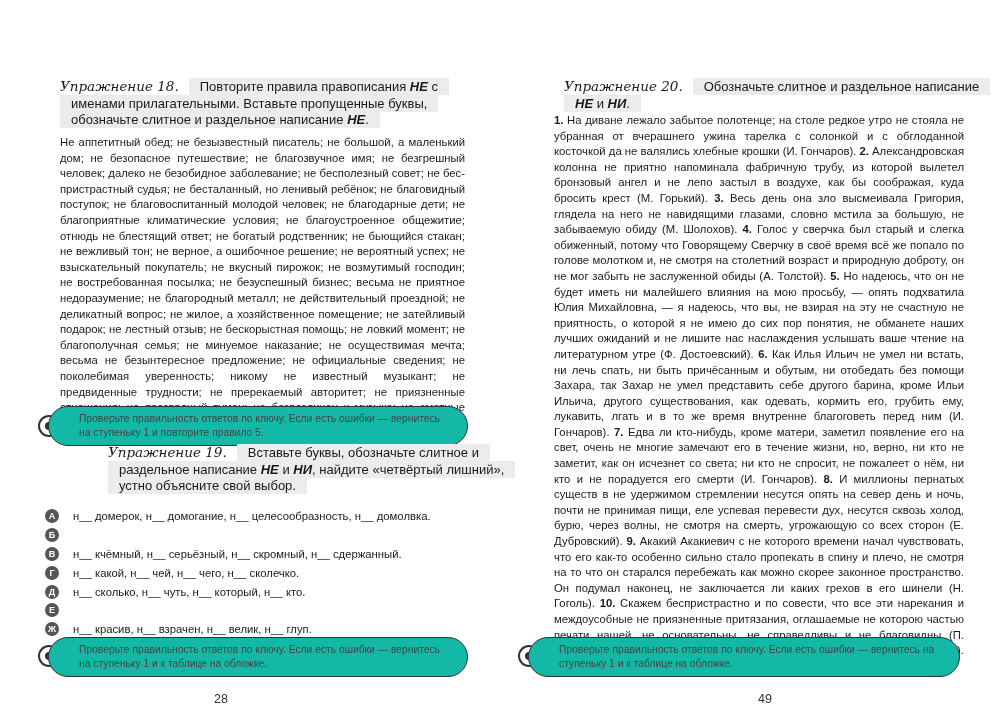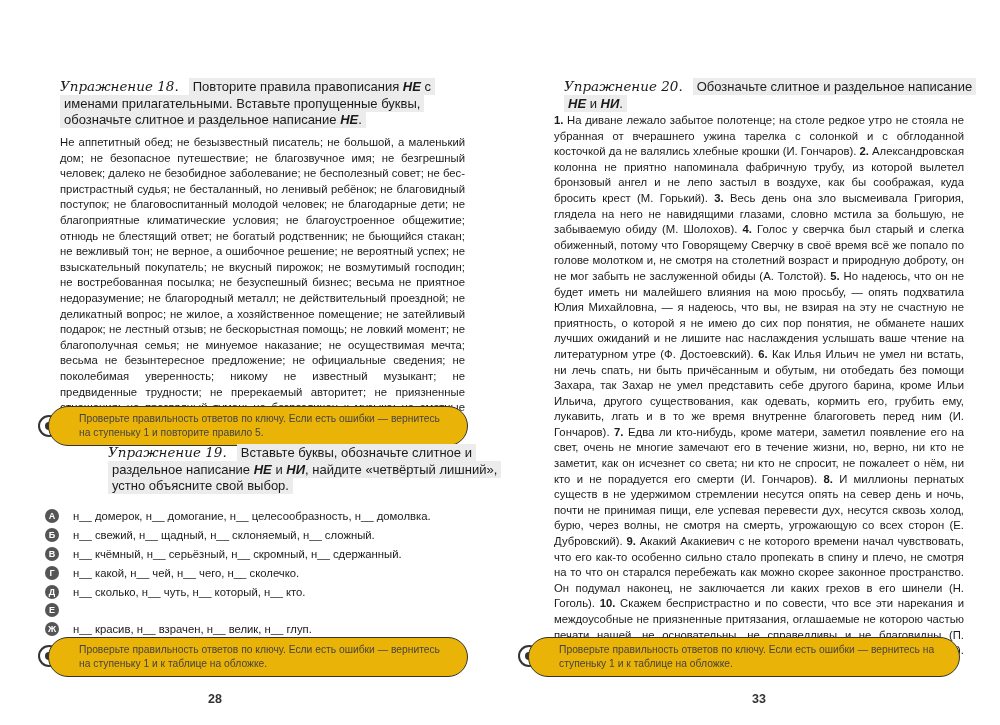--- a/index.html
+++ b/index.html
@@ -3,33 +3,33 @@
 <meta charset="utf-8">
 <style>
   html, body { margin:0; padding:0; }
   body { width:1000px; height:725px; background:#ffffff; position:relative; overflow:hidden;
          font-family:"Liberation Sans", sans-serif; color:#1a1a1a; }
   .page { position:absolute; top:0; height:725px; }
   #left-page { left:0; width:500px; }
   #right-page { left:500px; width:500px; }
   .ex-head { position:absolute; font-size:13px; line-height:16.5px; }
   .ex-title { font-family:"DejaVu Serif", serif; font-style:italic; font-weight:normal; font-size:13.5px; margin-right:10px; }
-  .hl { background:#ececec; box-decoration-break:clone; -webkit-box-decoration-break:clone; padding:1px 4px; }
+  .hl { background:#ececec; box-decoration-break:clone; -webkit-box-decoration-break:clone; padding:1px 11px; }
   .bi { font-weight:bold; font-style:italic; }
   .body-text { position:absolute; font-size:11.3px; line-height:15.6px; text-align:justify; color:#1a1a1a; }
   .body-text b { font-weight:bold; }
-  .check-box { position:absolute; border:1.2px solid #333; border-radius:22px; background:#eab308;
+  .check-box { position:absolute; border:1.2px solid #333; border-radius:22px; background:#14b8a6;
                font-size:10.3px; line-height:14px; color:#444; padding:5px 14px 5px 30px; box-sizing:border-box; }
   .check-icon { position:absolute; width:22px; height:22px; border:2px solid #333; border-radius:50%; background:#fff; box-sizing:border-box; }
   .check-icon::after { content:""; position:absolute; left:5px; top:5px; width:8px; height:8px; border-radius:50%; background:#333; }
   .opt-list { position:absolute; left:45px; top:507px; width:420px; }
   .opt { display:flex; align-items:center; height:18.8px; font-size:11.3px; }
   .badge { width:14px; height:14px; border-radius:50%; background:#555; color:#fff; font-size:9px; font-weight:bold;
            display:inline-flex; align-items:center; justify-content:center; margin-right:14px; flex:none; }
-  .page-num { position:absolute; top:692px; font-size:12.5px; font-weight:bold; color:#333; }
+  .page-num { position:absolute; top:692px; font-size:12.5px; font-weight:normal; color:#333;margin-left:6px; }
 </style>
 </head>
 <body>
 
 <div class="page" id="left-page">
 
   <div class="ex-head" style="left:60px; top:78px; width:405px;">
     <span class="ex-title">Упражнение 18.</span><span class="hl"><span>Повторите правила правописания </span><span class="bi">НЕ</span><span> с именами прилагательными. Вставьте пропущенные буквы, обозначьте слитное и раздельное написание </span><span class="bi">НЕ</span><span>.</span></span>
   </div>
 
@@ -44,21 +44,20 @@
     <span class="ex-title">Упражнение 19.</span><span class="hl"><span>Вставьте буквы, обозначьте слитное и раздельное написание </span><span class="bi">НЕ</span><span> и </span><span class="bi">НИ</span><span>, найдите «четвёртый лишний», устно объясните свой выбор.</span></span>
   </div>
 
   <div class="opt-list">
     <div class="opt">
         <span class="badge">А</span>
         <span>н__ домерок, н__ домогание, н__ целесообразность, н__ домолвка.</span>
       </div>
     <div class="opt">
         <span class="badge">Б</span>
-        <span>н__ свежий, н__ щадный, н__ склоняемый, н__ сложный.</span>
       </div>
     <div class="opt">
         <span class="badge">В</span>
         <span>н__ кчёмный, н__ серьёзный, н__ скромный, н__ сдержанный.</span>
       </div>
     <div class="opt">
         <span class="badge">Г</span>
         <span>н__ какой, н__ чей, н__ чего, н__ сколечко.</span>
       </div>
     <div class="opt">
@@ -88,14 +87,14 @@
     <span class="ex-title">Упражнение 20.</span><span class="hl"><span>Обозначьте слитное и раздельное написание </span><span class="bi">НЕ</span><span> и </span><span class="bi">НИ</span><span>.</span></span>
   </div>
 
   <div class="body-text" id="ex20-text" style="left:54px; top:113px; width:410px; hyphens:auto;" lang="ru"><span><b>1.</b><span> На диване лежало забытое полотенце; на столе редкое утро не стояла не убранная от вчерашнего ужина тарелка с солонкой и с обглоданной косточкой да не валялись хлебные крошки (И. Гончаров). </span></span><span><b>2.</b><span> Александровская колонна не приятно напоминала фабричную трубу, из которой вылетел бронзовый ангел и не лепо застыл в воздухе, как бы соображая, куда бросить крест (М. Горький). </span></span><span><b>3.</b><span> Весь день она зло высмеивала Григория, глядела на него не навидящими глазами, словно мстила за большую, не забываемую обиду (М. Шолохов). </span></span><span><b>4.</b><span> Голос у сверчка был старый и слегка обиженный, потому что Говорящему Сверчку в своё время всё же попало по голове молотком и, не смотря на столетний возраст и природную доброту, он не мог забыть не заслуженной обиды (А. Толстой). </span></span><span><b>5.</b><span> Но надеюсь, что он не будет иметь ни малейшего влияния на мою просьбу, — опять подхватила Юлия Михайловна, — я надеюсь, что вы, не взирая на эту не счастную не приятность, о которой я не имею до сих пор понятия, не обманете наших лучших ожиданий и не лишите нас наслаждения услышать ваше чтение на литературном утре (Ф. Достоевский). </span></span><span><b>6.</b><span> Как Илья Ильич не умел ни встать, ни лечь спать, ни быть причёсанным и обутым, ни отобедать без помощи Захара, так Захар не умел представить себе другого барина, кроме Ильи Ильича, другого существования, как одевать, кормить его, грубить ему, лукавить, лгать и в то же время внутренне благоговеть перед ним (И. Гончаров). </span></span><span><b>7.</b><span> Едва ли кто-нибудь, кроме матери, заметил появление его на свет, очень не многие замечают его в течение жизни, но, верно, ни кто не заметит, как он исчезнет со света; ни кто не спросит, не пожалеет о нём, ни кто и не порадуется его смерти (И. Гончаров). </span></span><span><b>8.</b><span> И миллионы пернатых существ в не удержимом стремлении несутся опять на север день и ночь, почти не принимая пищи, еле успевая перевести дух, несутся сквозь холод, бурю, через волны, не смотря на смерть, угрожающую со всех сторон (Е. Дубровский). </span></span><span><b>9.</b><span> Акакий Акакиевич с не которого времени начал чувствовать, что его как-то особенно сильно стало пропекать в спину и плечо, не смотря на то что он старался перебежать как можно скорее законное пространство. Он подумал наконец, не заключается ли каких грехов в его шинели (Н. Гоголь). </span></span><span><b>10.</b><span> Скажем беспристрастно и по совести, что все эти нарекания и междоусобные не приязненные притязания, оглашаемые не которою частью печати нашей, не основательны, не справедливы и не благовидны (П. Вяземский). </span></span><span><b>11.</b><span> Квартира его была не далеко от университета (А. Герцен). </span></span><span><b>12.</b><span> Чувство скуки ему не знакомо (А. Чехов).</span></span></div>
 
   <div class="check-icon" style="left:18px; top:645px;"></div>
   <div class="check-box" style="left:28px; top:637px; width:432px;">
     <span>Проверьте правильность ответов по ключу. Если есть ошибки — вернитесь на ступеньку 1 и к таблице на обложке.</span>
   </div>
 
-  <div class="page-num" style="left:252px;">33</div>
+  <div class="page-num" style="left:252px;">49</div>
 </div>
 
 </body></html>

